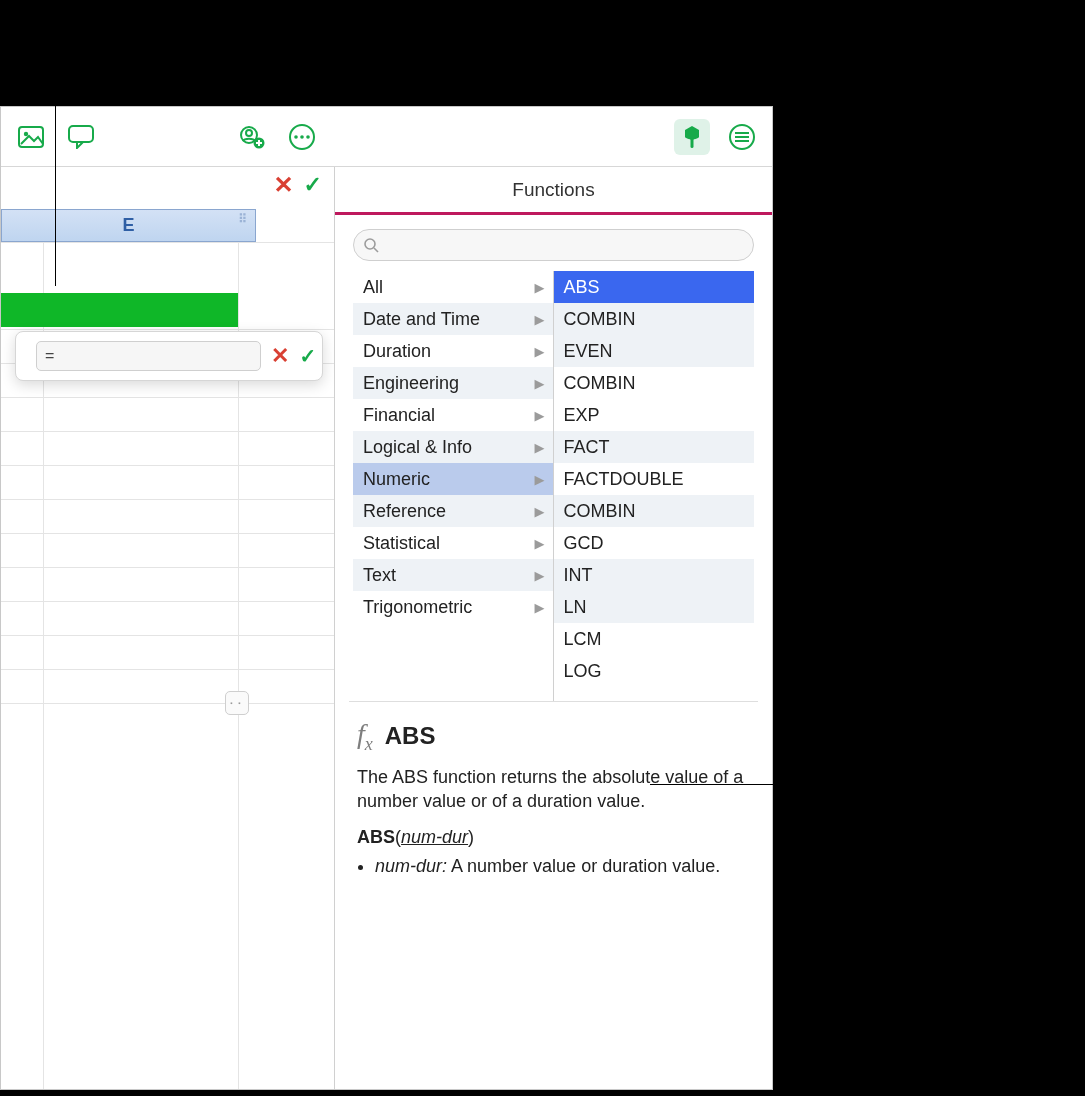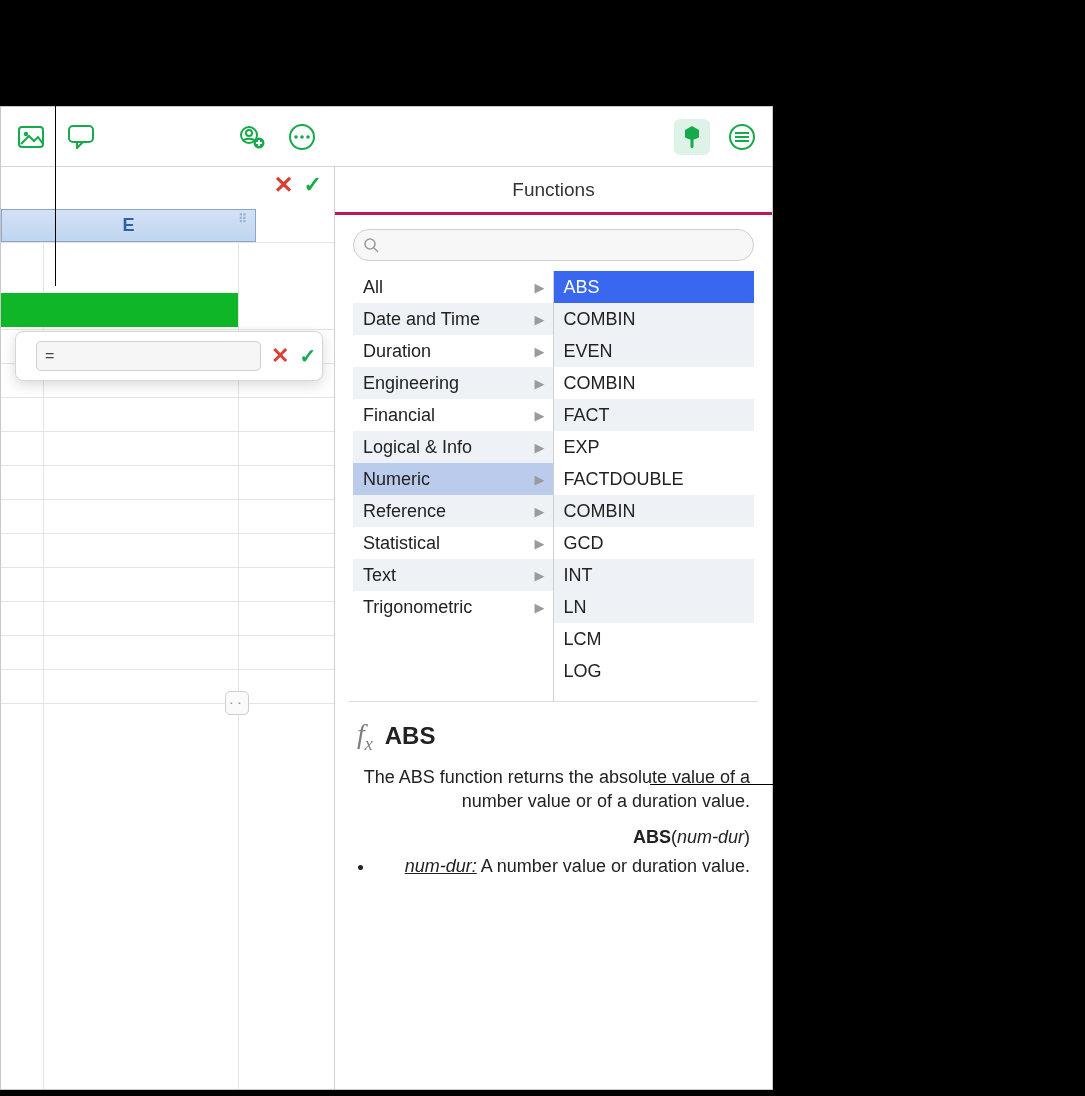--- a/index.html
+++ b/index.html
@@ -56,32 +56,32 @@
   .row { height:32px; display:flex; align-items:center; padding:0 10px;
          font-size:18px; color:#222; position:relative; }
   .row.stripe { background:#eef2f6; }
   .row .chev { position:absolute; right:8px; color:#9b9b9b; font-size:13px; }
   .row.catsel { background:#bacbec; }
   .row.fnsel  { background:#3a67ef; color:#fff; }
   .insertbar { display:flex; justify-content:center; padding:14px 0 18px 0; }
   .insertbtn { border:1px solid #cfcfcf; border-radius:6px; background:#fdfdfd;
                padding:6px 18px; font-size:19px; color:#333; }
   .hr { height:1px; background:#dedede; margin:0 14px; }
-  .desc { padding:16px 22px 0 22px; color:#222;text-align:right; }
+  .desc { padding:16px 22px 0 22px; color:#222; }
   .desc .title { display:flex; align-items:center; gap:12px; margin-bottom:10px;}
   .desc .title .fx { font-family:"Times New Roman",serif; font-style:italic; font-size:28px; color:#7e7e7e;}
   .desc .title .fx sub{font-size:18px;}
   .desc .title .name { font-size:24px; font-weight:700; }
   .desc p { font-size:18px; line-height:1.35; margin:6px 0 14px 0; }
   .desc .sig { font-size:18px; margin-bottom:6px; }
   .desc .sig b { font-weight:700; }
-  .desc .sig i { font-style:italic; }
+  .desc .sig i { font-style:italic;text-decoration:underline; }
   .desc ul { margin:0 0 0 18px; padding:0; }
   .desc li { font-size:18px; line-height:1.35; }
-  .desc li i { font-style:italic;text-decoration:underline; }
+  .desc li i { font-style:italic; }
   .tick { position:absolute; width:1px; background:#000; }
   .htick{ position:absolute; height:1px; background:#000; }
 </style>
 </head>
 <body>
 
 <div class="stage">
   <div class="app">
 
     <div class="toolbar">
@@ -197,22 +197,22 @@
               <div class="row stripe">Reference<span class="chev">▶</span></div>
               <div class="row">Statistical<span class="chev">▶</span></div>
               <div class="row stripe">Text<span class="chev">▶</span></div>
               <div class="row">Trigonometric<span class="chev">▶</span></div>
             </div>
           <div class="fncol" id="fncol">
               <div class="row fnsel">ABS</div>
               <div class="row stripe">COMBIN</div>
               <div class="row stripe">EVEN</div>
               <div class="row">COMBIN</div>
+              <div class="row">EXP</div>
               <div class="row stripe">FACT</div>
-              <div class="row">EXP</div>
               <div class="row">FACTDOUBLE</div>
               <div class="row stripe">COMBIN</div>
               <div class="row">GCD</div>
               <div class="row stripe">INT</div>
               <div class="row stripe">LN</div>
               <div class="row">LCM</div>
               <div class="row">LOG</div>
             </div>
         </div>
 

